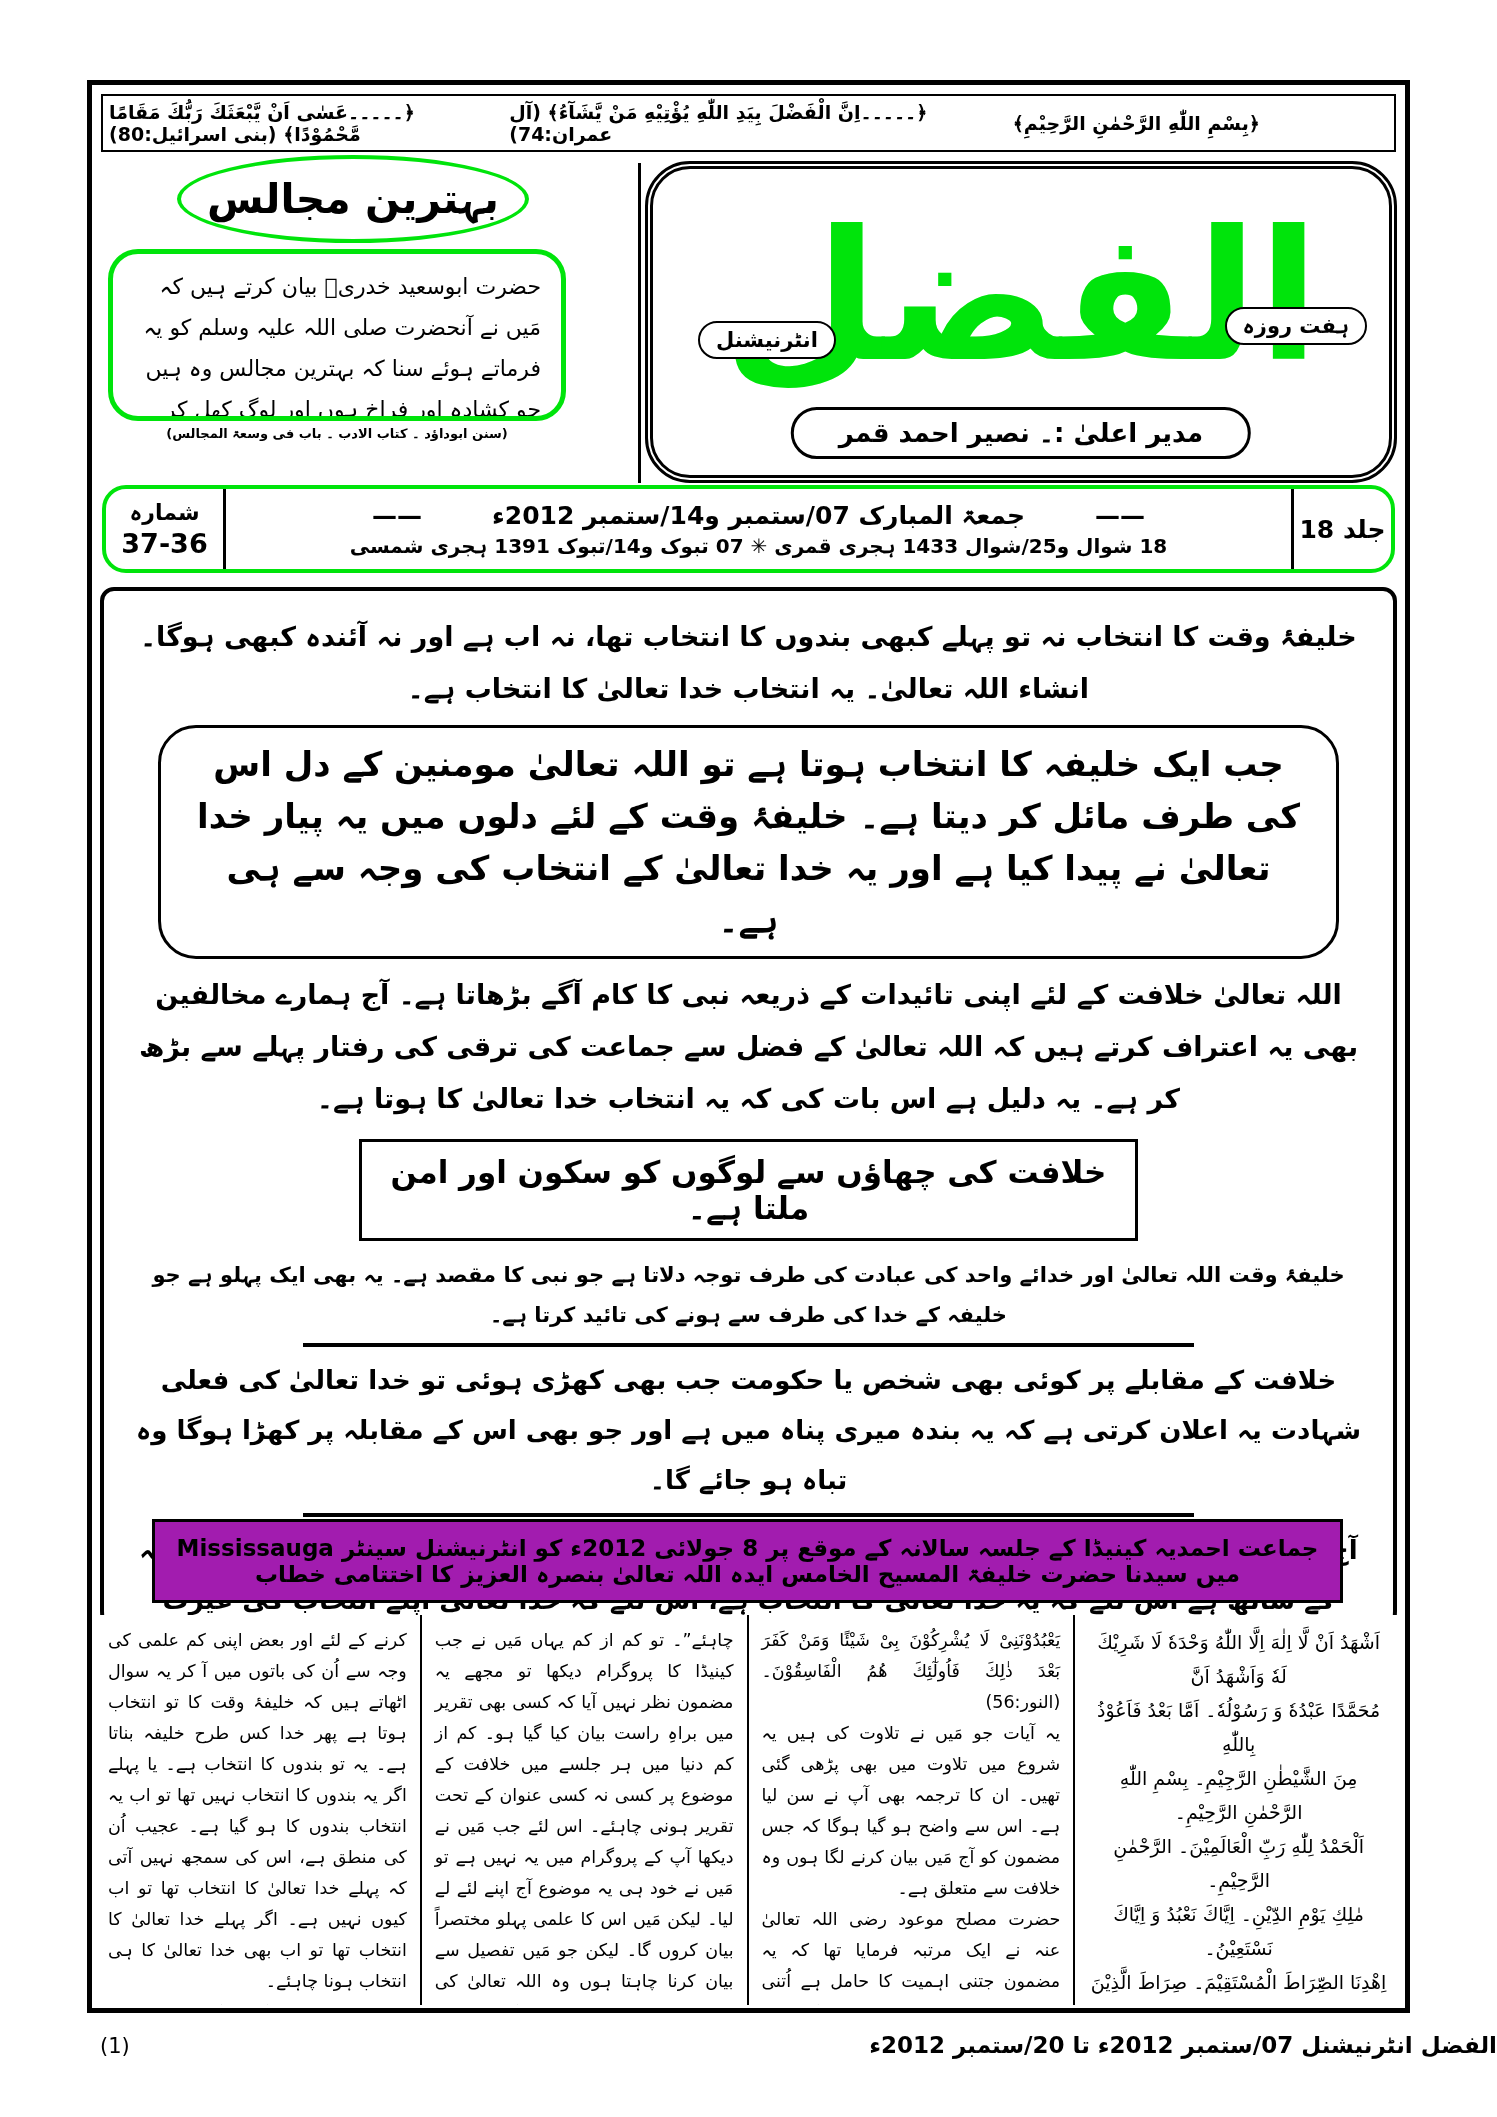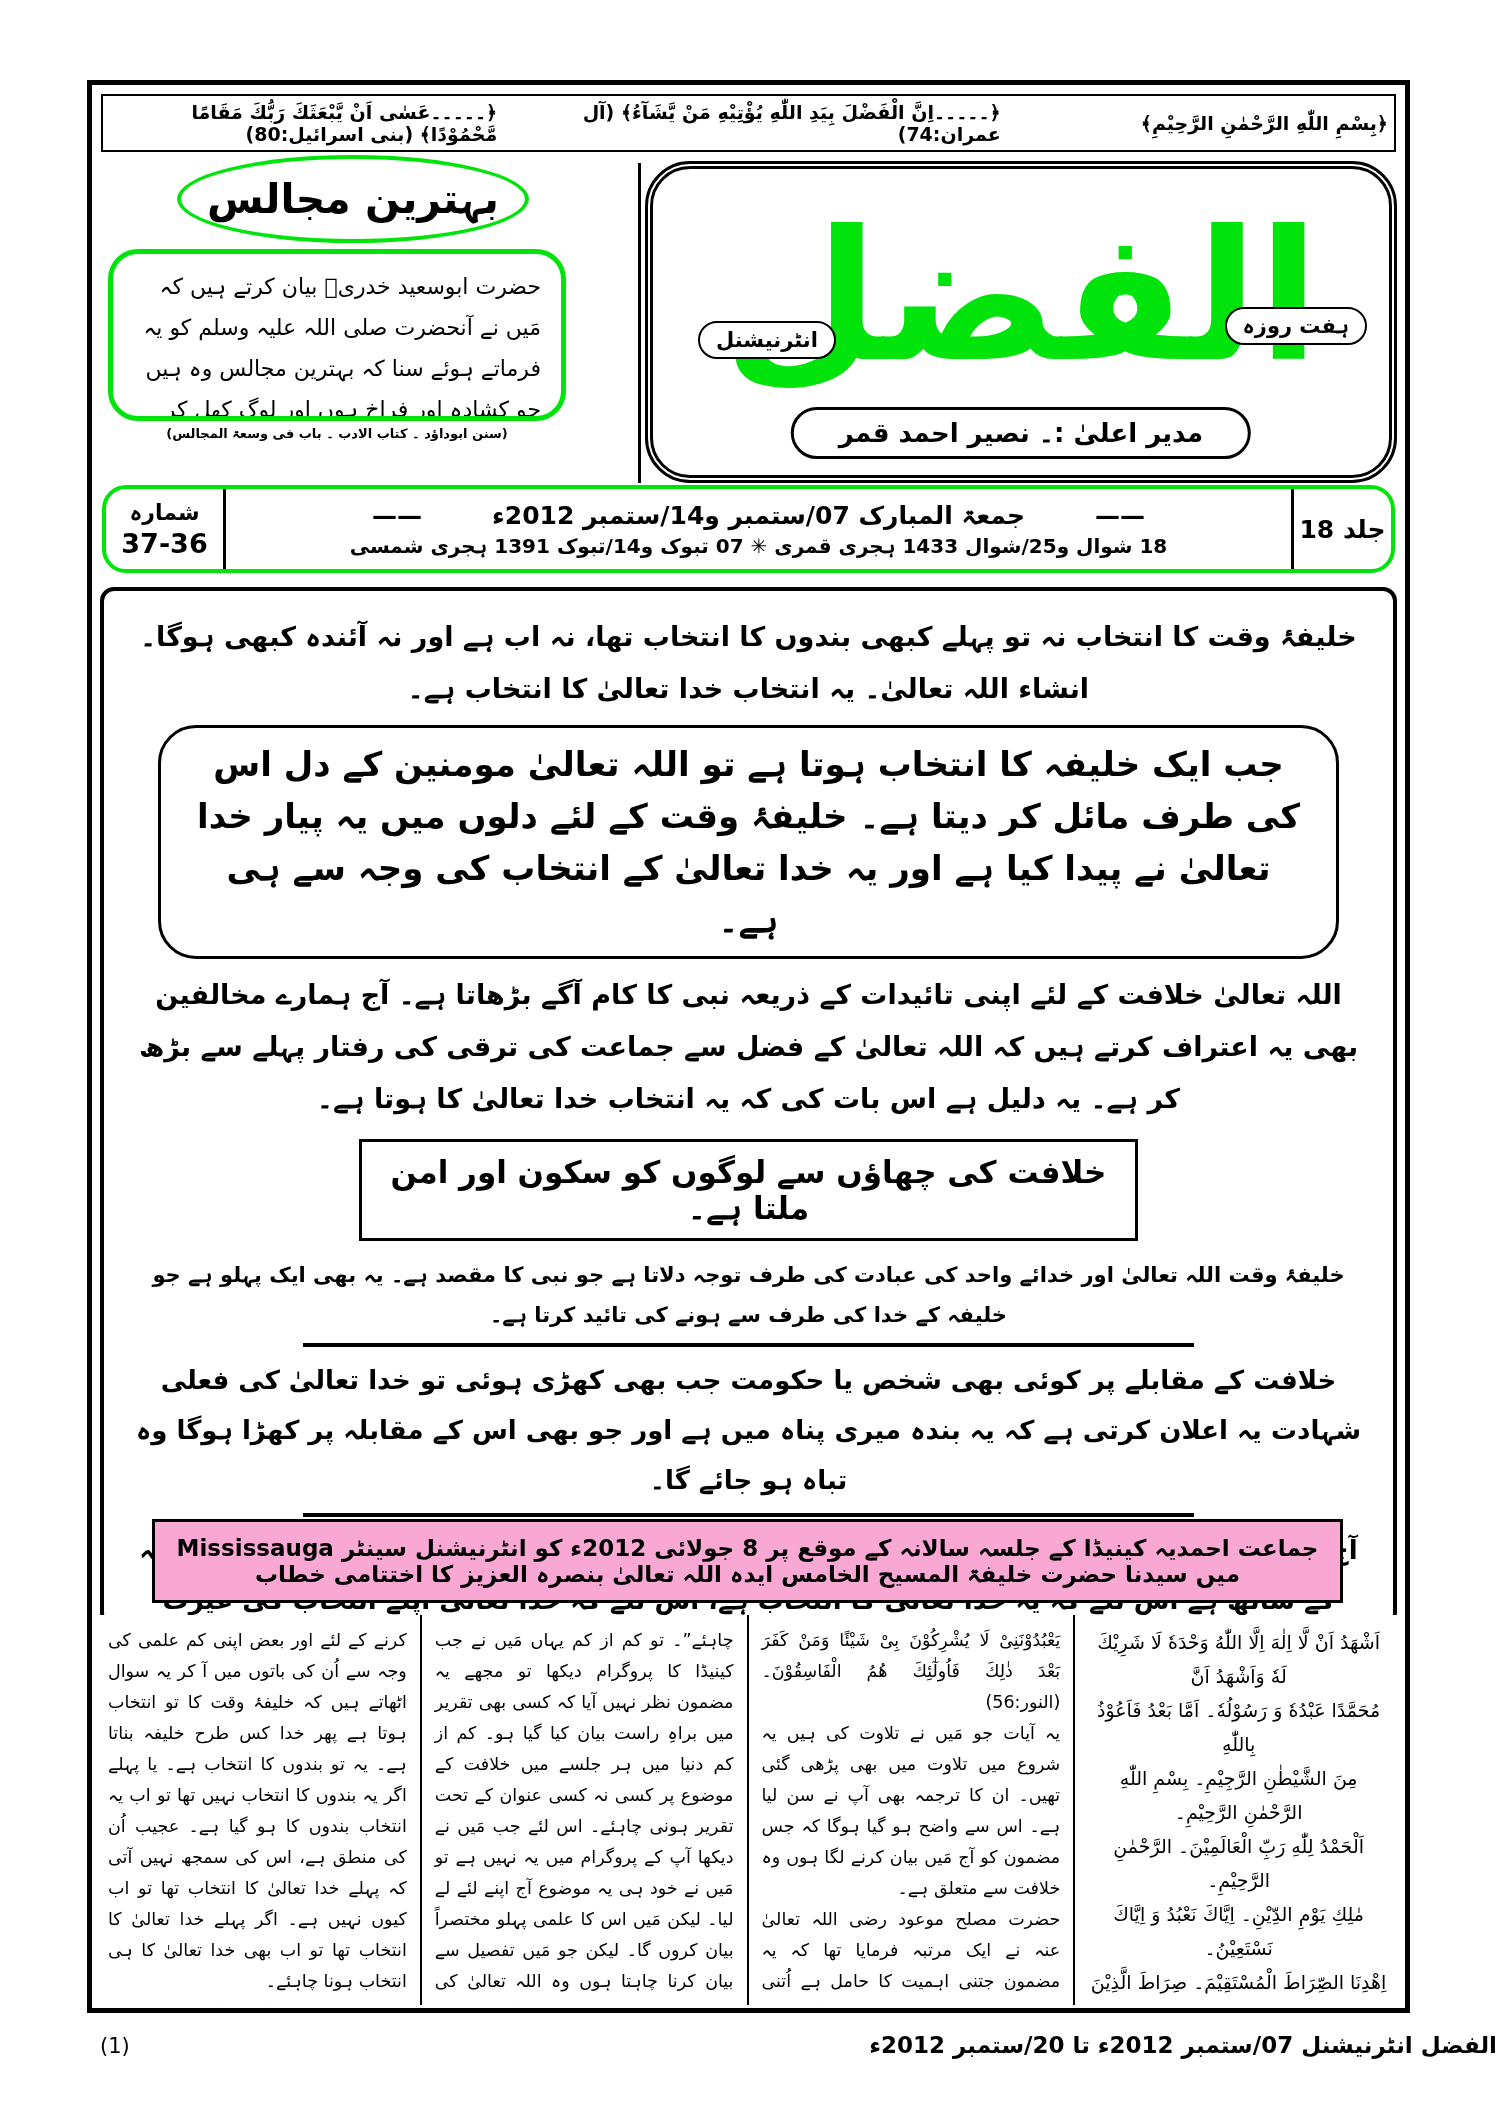--- a/index.html
+++ b/index.html
@@ -7,21 +7,21 @@
   html,body{ background:#fff; }
   body{
     width:1497px; height:2117px; position:relative;
     font-family:"DejaVu Sans", sans-serif; color:#000; direction:rtl;
   }
   .frame{ position:absolute; left:87px; top:80px; width:1323px; height:1933px; border:5px solid #000; background:#fff; }
 
   
   .verses{ position:absolute; left:9px; right:9px; top:9px; height:58px; border:2px solid #000;
            display:flex; direction:rtl; align-items:center; font-weight:bold; font-size:19px; }
-  .verse{ text-align:right; padding:0 6px; }
+  .verse{ text-align:left; padding:0 6px; }
   .v-right{ flex:0 0 30%; } .v-mid{ flex:0 0 39%; } .v-left{ flex:0 0 31%; }
 
   
   .header-divider{ position:absolute; left:546px; top:78px; width:3px; height:320px; background:#000; }
 
   .masthead{ position:absolute; right:8px; top:76px; width:752px; height:322px;
              border:8px double #000; border-radius:45px; background:#fff; }
   .mast-title{ position:absolute; inset:0 0 50px 0; display:flex; align-items:center; justify-content:center;
                font-size:180px; font-weight:bold; color:var(--green); line-height:1; }
   .badge{ position:absolute; border:2px solid #000; border-radius:22px; padding:5px 16px;
@@ -65,21 +65,21 @@
   .md{ font-size:26px; line-height:50px; }
   .sm{ font-size:21px; line-height:40px; }
   .round-box{ border:3px solid #000; border-radius:38px; margin:10px 28px; padding:10px 30px;
               font-size:34px; line-height:52px; }
   .headline-box{ border:3px solid #000; width:63%; margin:14px auto; padding:12px 8px; font-size:31px; }
   .hr{ width:72%; height:4px; background:#000; margin:8px auto; }
 
   
   .caption-box{ position:absolute; left:60px; right:62px; top:1434px; height:84px; border:3px solid #000;
                 display:flex; align-items:center; justify-content:center; font-size:23px; font-weight:bold;
-                text-align:center; padding:0 18px; background:#f9a8d4; }
+                text-align:center; padding:0 18px; background:#a21caf; }
 
   
   .columns{ position:absolute; left:3px; right:3px; top:1530px; bottom:3px; display:flex; direction:rtl; background:#fff; }
   .col{ flex:1 1 25%; padding:10px 13px; font-size:17.5px; line-height:31px;
         text-align:justify; white-space:pre-line; overflow:hidden; }
   .col + .col{ border-right:2px solid #000; }
   .col.arabic{ text-align:center; font-size:19px; line-height:34px; }
 
   
   .footer{ position:absolute; left:0; right:0; top:2032px; font-size:23px; font-weight:bold; }

